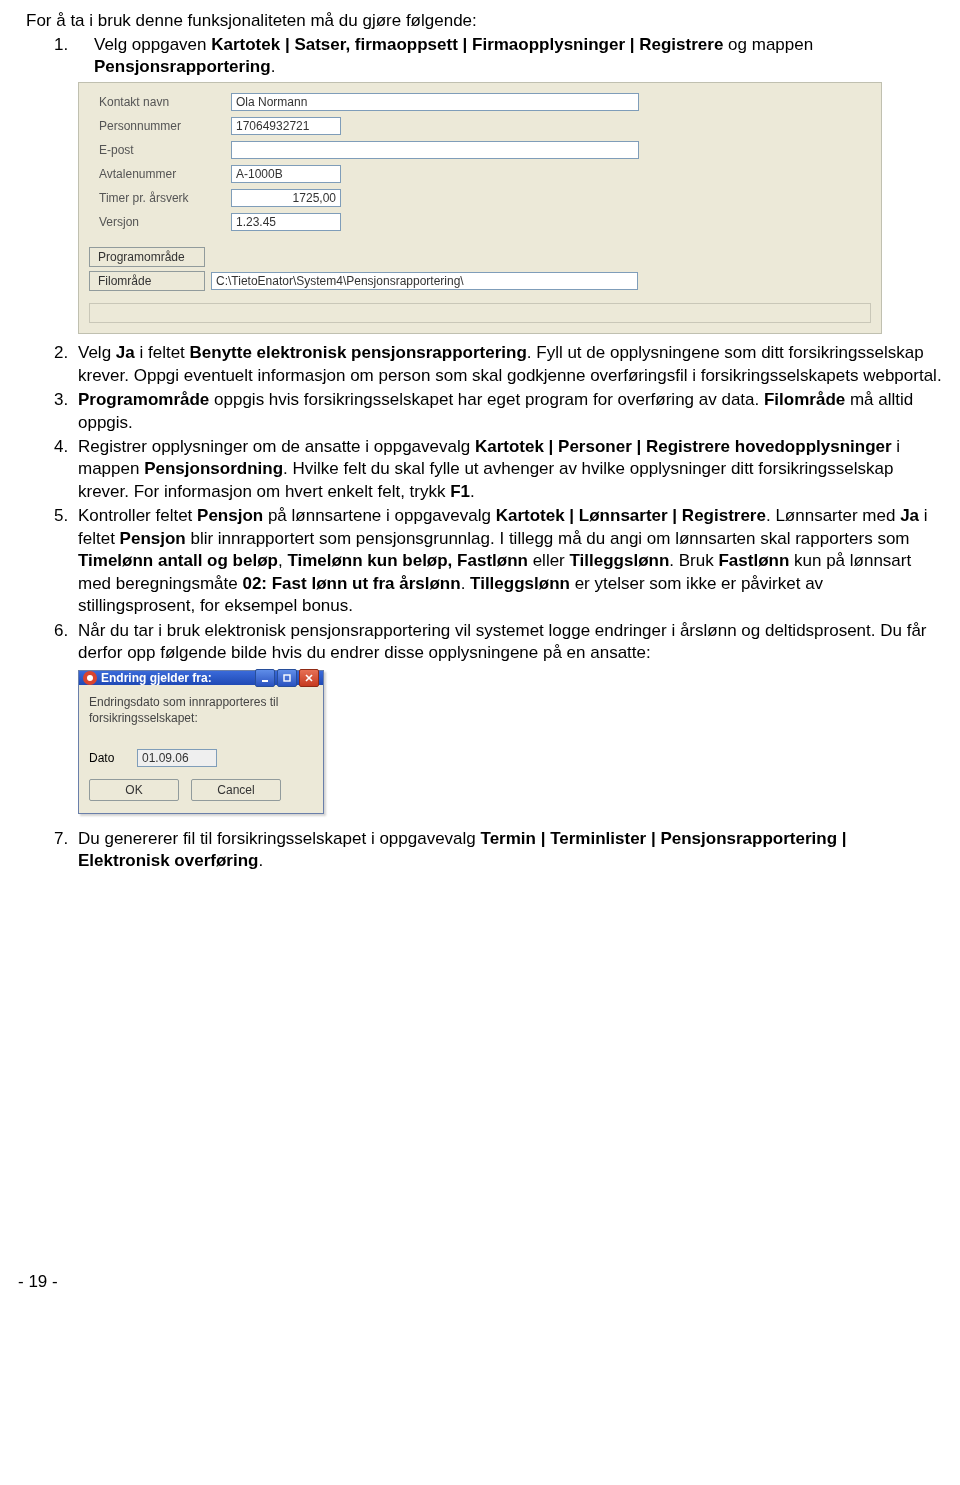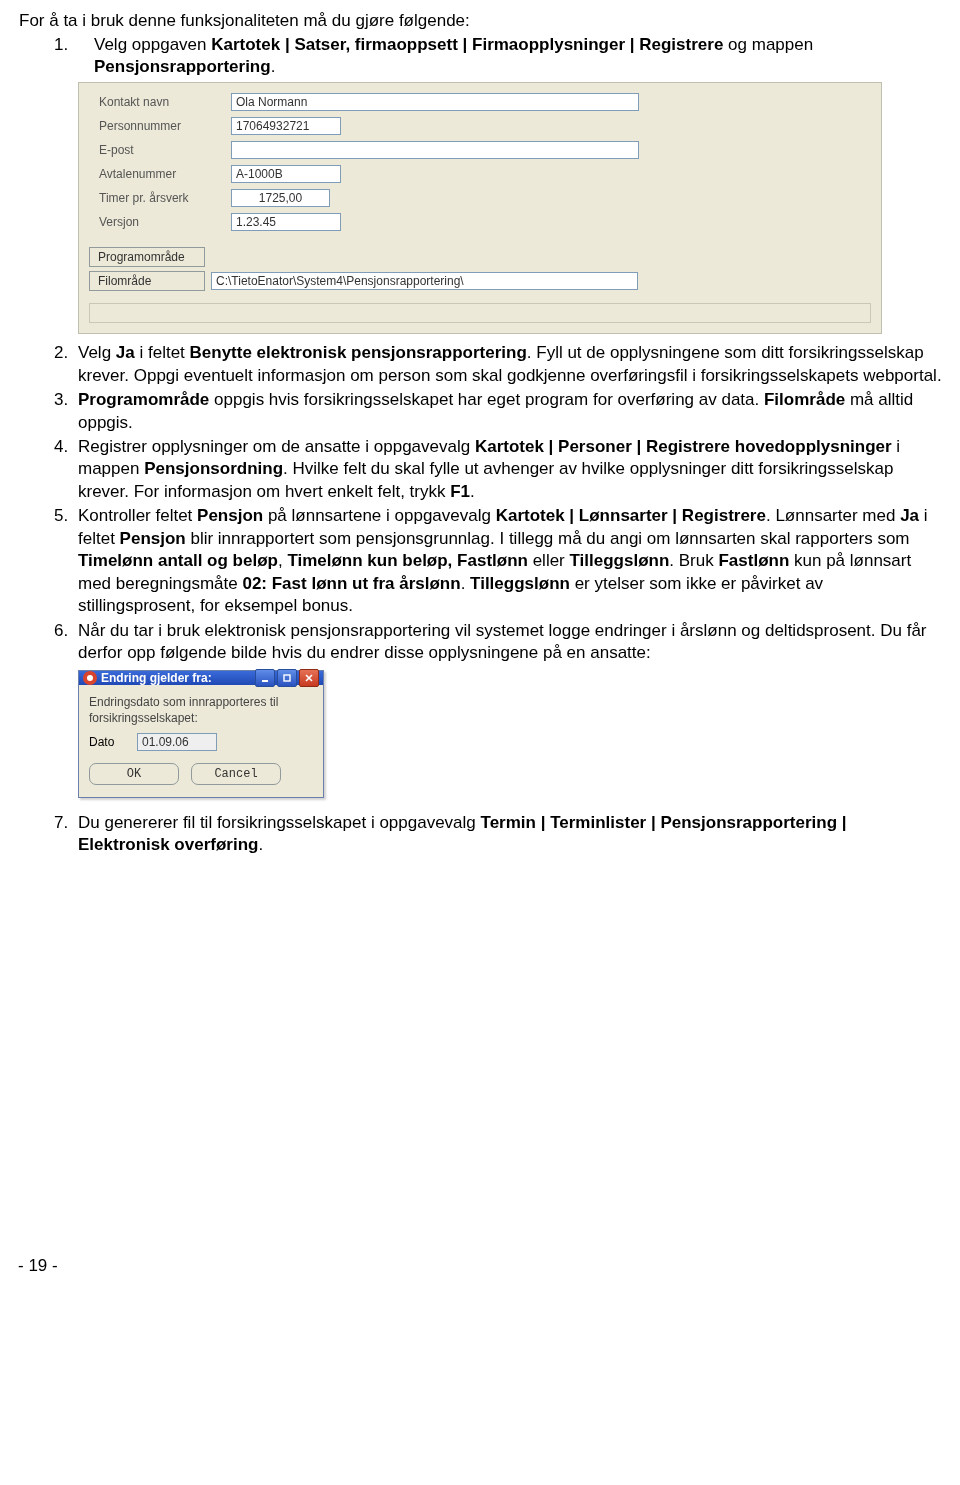--- a/index.html
+++ b/index.html
@@ -8,21 +8,21 @@
     font-family: Arial, Helvetica, sans-serif;
     font-size: 17px;
     color: #000;
     background: #fff;
     width: 960px;
   }
   .page {
     padding: 10px 18px 40px 18px;
   }
   .intro {
-    margin: 0 0 2px 1px;
+    margin: 0 0 2px 8px;
     line-height: 1.3;
   }
   .top-item {
     display: flex;
     gap: 26px;
     margin: 0 0 4px 36px;
     line-height: 1.3;
   }
   .num-col {
     min-width: 14px;
@@ -71,21 +71,21 @@
     border: 1px solid #7f9db9;
     height: 18px;
     padding: 1px 4px;
     color: #333;
     box-sizing: border-box;
     font-family: inherit;
     font-size: 12px;
   }
   .inp.sm { width: 110px; }
   .inp.md { width: 408px; }
-  .inp.num { width: 99px; text-align: center; }
+  .inp.num { width: 110px; text-align: right; }
   .dropdown {
     display: flex;
     align-items: center;
     gap: 0;
   }
   .dropdown .inp { border-right: none; }
   .dd-btn {
     width: 17px;
     height: 18px;
     background: #ece9d8;
@@ -170,33 +170,32 @@
     width: 18px; height: 16px;
     background: linear-gradient(#5f8de8,#2a52c0);
     border: 1px solid #274e9a;
     border-radius: 2px;
     display:flex;align-items:center;justify-content:center;
   }
   .win-btn.close { background: linear-gradient(#e67055,#c63a20); border-color:#8f2a14; }
   .win-btn svg { display:block; }
   .dlg-body { padding: 10px 17px 12px 10px; }
   .dlg-lbl { color:#444; line-height:1.3; }
-  .dlg-row { display:flex; align-items:center; gap:8px; margin-top:6px; }
+  .dlg-row { display:flex; align-items:center; gap:8px; margin-top:22px; }
   .dlg-row .lbl2 { width: 40px; }
   .dlg-btns { display:flex; gap:12px; margin-top:12px; }
   .dlg-btn {
     background:#ece9d8;
     border:1px solid #919b9c;
-    border-radius:7px;
+    border-radius:2px;
     width: 90px;
     height: 22px;
     display:flex;align-items:center;justify-content:center;
     color:#333;
     box-sizing:border-box;
-    font-family:Liberation Mono, monospace;
   }
 
   .page-num {
     margin-top: 400px;
     font-size: 17px;
   }
 </style>
 </head>
 <body>
 

